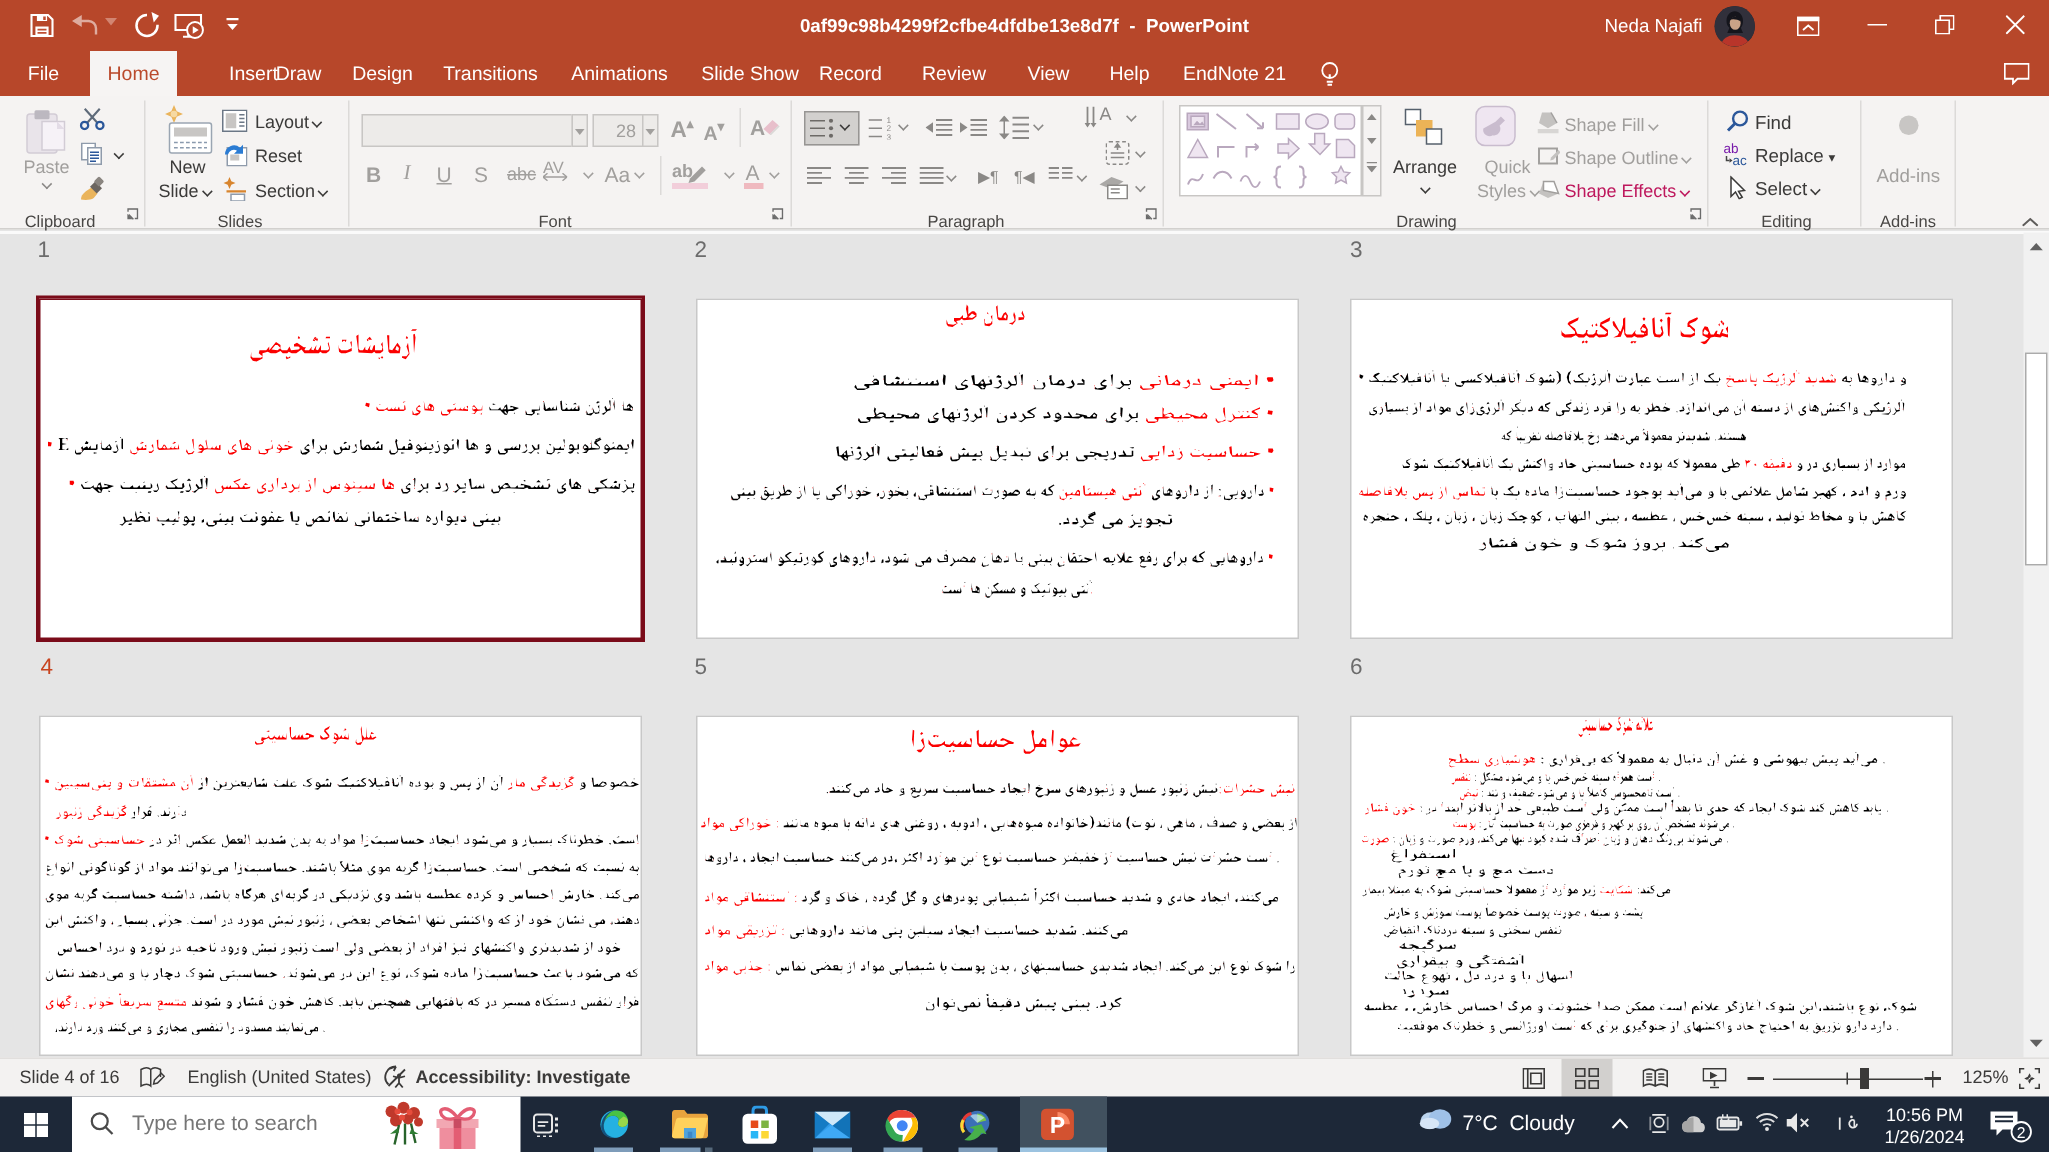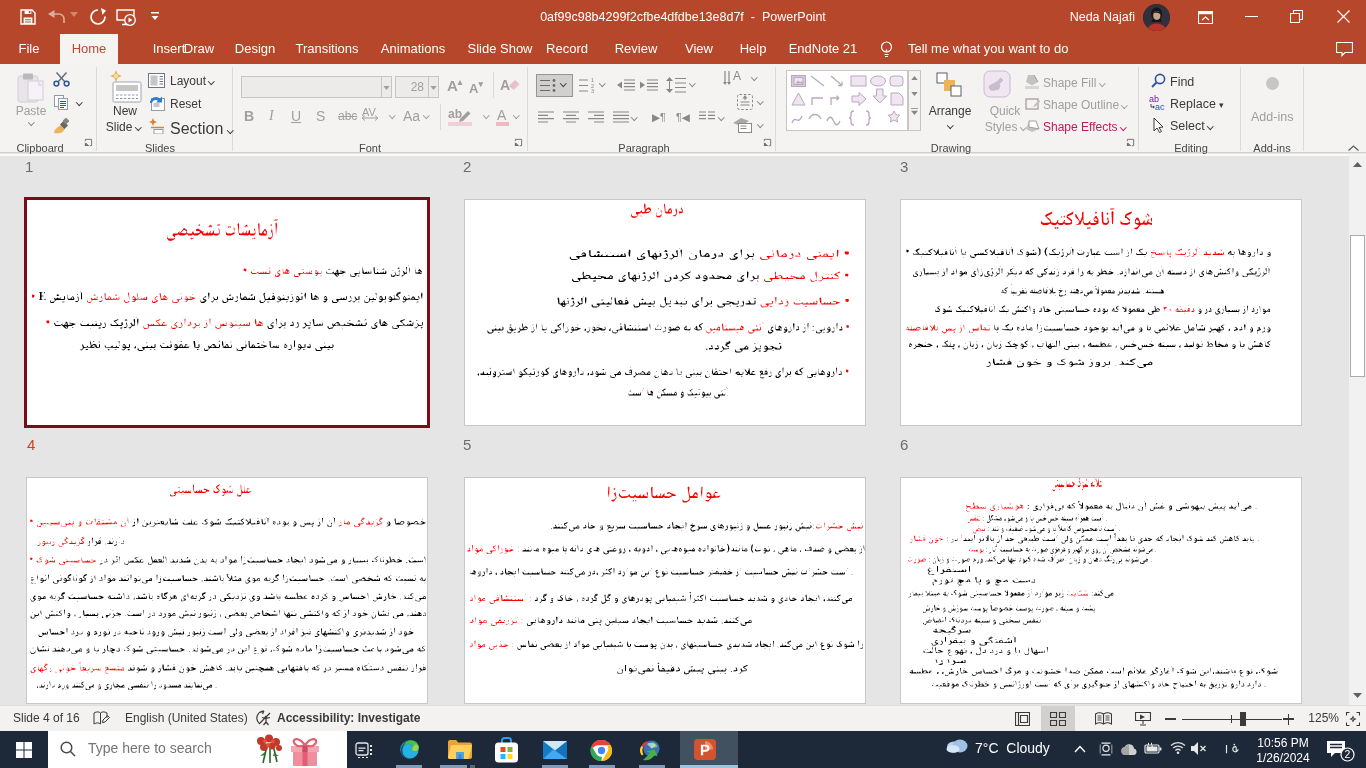--- a/index.html
+++ b/index.html
@@ -49,21 +49,21 @@
       </svg>
   <svg class="abs" style="left:116px;top:9px" width="22" height="18" viewBox="0 0 22 18">
         <path fill="none" stroke="#fff" stroke-width="1.4" d="M1 1h17v10H1z M9.5 11v4 M6 15.5h7"></path>
         <circle cx="14" cy="11" r="5.3" fill="#B7472A" stroke="#fff" stroke-width="1.3"></circle>
         <path fill="#fff" d="M12.5 8.5l4 2.5-4 2.5z"></path>
       </svg>
   <svg class="abs" style="left:150px;top:12px" width="10" height="10" viewBox="0 0 10 10">
         <path fill="#fff" d="M1 0h8v1.5H1z"></path>
         <path fill="#fff" d="M1.5 4h7L5 8z"></path>
       </svg>
-  <div class="abs" style="left:0;top:0;width:1366px;height:34px;text-align:center;line-height:34px;font-size:12.5px;color:#fff;">0af99c98b4299f2cfbe4dfdbe13e8d7f&nbsp;&nbsp;-&nbsp;&nbsp;PowerPoint</div>
+  <div class="abs" style="left:0;top:0;width:1366px;height:34px;text-align:center;line-height:34px;font-size:12.5px;color:#fff;font-weight:bold;">0af99c98b4299f2cfbe4dfdbe13e8d7f&nbsp;&nbsp;-&nbsp;&nbsp;PowerPoint</div>
   <div class="abs" style="right:231px;top:0;height:34px;line-height:34px;font-size:12.5px;color:#fff;">Neda Najafi</div>
   <div class="abs" style="right:196px;top:4px;width:27px;height:27px;border-radius:50%;background:#2b2b33;overflow:hidden;">
     <svg width="27" height="27" viewBox="0 0 27 27">
           <circle cx="13.5" cy="13.5" r="13.5" fill="#31303b"></circle>
           <path d="M8 10c0-4 2.5-6.5 5.5-6.5S19 6 19 10c0 2-0.5 3.5-1.5 4.5L19 18H8.5L10 14.5C8.7 13.5 8 12 8 10z" fill="#15151c"></path>
           <ellipse cx="13.8" cy="11.5" rx="3.6" ry="4.4" fill="#caa287"></ellipse>
           <path d="M10 9.2c1-2.2 5-2.6 7-1l.6 2.2c-2.4-1.8-5.6-1.9-7.6-1.2z" fill="#15151c"></path>
           <path d="M4 27c1-5.5 5-7.5 9.5-7.5S22.5 21.5 23.5 27z" fill="#b8352a"></path>
         </svg>
   </div>
@@ -94,21 +94,20 @@
   <div class="tab" style="left:545px;width:44px;">Record</div>
   <div class="tab" style="left:613px;width:46px;">Review</div>
   <div class="tab" style="left:681px;width:36px;">View</div>
   <div class="tab" style="left:736px;width:34px;">Help</div>
   <div class="tab" style="left:788px;width:70px;">EndNote 21</div>
   <svg class="abs" style="left:880px;top:7px" width="13" height="17" viewBox="0 0 13 17">
         <circle cx="6.5" cy="6" r="5" fill="none" stroke="#fff" stroke-width="1.2"></circle>
         <path stroke="#fff" stroke-width="1.2" d="M4.5 13.5h4M5 15.5h3"></path>
         <path fill="#fff" d="M5.8 8.5h1.4V11H5.8z"></path>
       </svg>
-  <div class="tab" style="left:908px;width:180px;text-align:left;font-size:13px;">Tell me what you want to do</div>
   <svg class="abs" style="left:1336px;top:8px" width="17" height="15" viewBox="0 0 17 15">
         <path fill="none" stroke="#fff" stroke-width="1.2" d="M.5.5h16v10H9l-3 3v-3H.5z"></path>
       </svg>
 </div>
 
 <div id="ribbon">
   <div class="gdiv" style="left:96px"></div>
   <div class="gdiv" style="left:232px"></div>
   <div class="gdiv" style="left:527px"></div>
   <div class="gdiv" style="left:775px"></div>
@@ -177,21 +176,21 @@
           <path fill="#2b7cd3" d="M2 8a6 6 0 0 1 10-4.5l2-2v6h-6l2-2A4 4 0 0 0 4 8z"></path>
         </svg>
   <div class="abs" style="left:170px;top:33px;font-size:12px;">Reset</div>
   <svg class="abs" style="left:148px;top:54px" width="17" height="16" viewBox="0 0 17 16">
           <g fill="#D8852E">
             <path d="M5 0l1.2 2.8L9 4 6.2 5.2 5 8 3.8 5.2 1 4l2.8-1.2z"></path>
           </g>
           <path stroke="#D8852E" stroke-width="1.5" d="M3 9.5h13"></path>
           <rect x="6" y="11.5" width="9" height="4.5" fill="#fff" stroke="#8f9bab"></rect>
         </svg>
-  <div class="abs" style="left:170px;top:56px;font-size:16px;">Section <i class="chev"></i></div>
+  <div class="abs" style="left:170px;top:56px;font-size:12px;">Section <i class="chev"></i></div>
   
   <div class="abs" style="left:241px;top:12px;width:141px;height:22px;background:#EDEBE9;border:1px solid #C8C6C4;"></div>
   <div class="abs" style="left:381px;top:12px;width:11px;height:22px;background:#EDEBE9;border:1px solid #C8C6C4;">
           <svg style="margin:9px 1px" width="7" height="4" viewBox="0 0 8 5">
             <path fill="#A19F9D" d="M0 0h8L4 5z"></path>
           </svg>
         </div>
   <div class="abs" style="left:395px;top:12px;width:34px;height:22px;background:#EDEBE9;border:1px solid #C8C6C4;color:#A19F9D;font-size:12px;text-align:right;line-height:20px;padding-right:4px;">28</div>
   <div class="abs" style="left:428px;top:12px;width:11px;height:22px;background:#EDEBE9;border:1px solid #C8C6C4;">
           <svg style="margin:9px 1px" width="7" height="4" viewBox="0 0 8 5">

